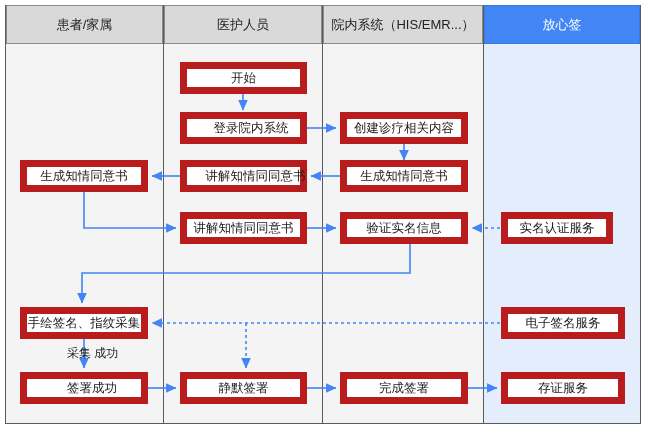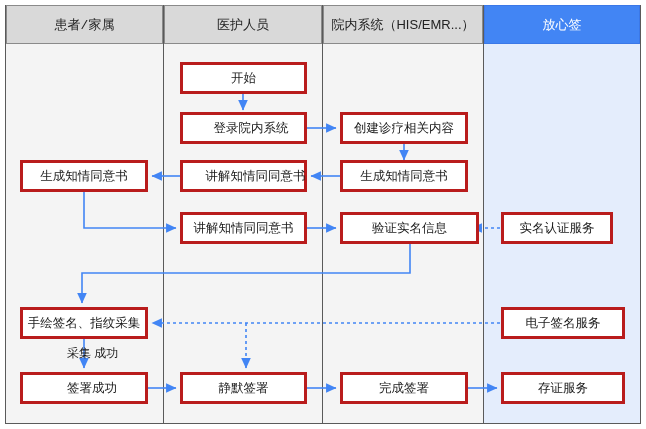--- a/index.html
+++ b/index.html
@@ -27,21 +27,21 @@
 
   .divider{position:absolute;width:1px;background:#5a5a5a;top:5px;height:419px;}
   .frame-top{position:absolute;left:5px;top:43px;width:636px;height:1px;background:#5a5a5a;}
   .frame-left{position:absolute;left:5px;top:5px;width:1px;height:419px;background:#5a5a5a;}
   .frame-right{position:absolute;left:640px;top:5px;width:1px;height:419px;background:#5a5a5a;}
   .frame-bottom{position:absolute;left:5px;top:423px;width:636px;height:1px;background:#5a5a5a;}
 
   
   .node{
     position:absolute;box-sizing:border-box;
-    background:#ffffff;border:3px solid #b91c1c;
+    background:#ffffff;border:7px solid #b91c1c;
     display:flex;align-items:center;justify-content:center;
     font-size:12.5px;color:#1a1a1a;white-space:nowrap;
     height:32px;
   }
 
   
   svg#wires{position:absolute;left:0;top:0;width:646px;height:429px;pointer-events:none;}
 
   .edge-label{
     position:absolute;font-size:12px;color:#1a1a1a;
@@ -59,21 +59,21 @@
   <div class="lane blue" style="left:484px;width:156px;"></div>
 
   <div class="frame-left"></div>
   <div class="frame-right"></div>
   <div class="frame-top"></div>
   <div class="frame-bottom"></div>
   <div class="divider" style="left:163px;"></div>
   <div class="divider" style="left:322px;"></div>
   <div class="divider" style="left:483px;"></div>
 
-  <div class="lane-header" style="left:6px;width:157px;font-family:Liberation Mono, monospace;">患者/家属</div>
+  <div class="lane-header" style="left:6px;width:157px;">患者/家属</div>
   <div class="lane-header" style="left:164px;width:158px;">医护人员</div>
   <div class="lane-header" style="left:323px;width:160px;">院内系统（HIS/EMR...）</div>
   <div class="lane-header accent" style="left:484px;width:156px;">放心签</div>
 
   <svg id="wires" xmlns="http://www.w3.org/2000/svg">
     <defs>
       <marker id="ah" markerWidth="7" markerHeight="7" refX="6.2" refY="3" orient="auto">
         <path d="M0,0 L6.5,3 L0,6 z" fill="#4285f4"></path>
       </marker>
       <marker id="ahd" markerWidth="7" markerHeight="7" refX="6.2" refY="3" orient="auto">
@@ -123,21 +123,21 @@
   <div class="node" style="left:340px;top:112px;width:128px;">创建诊疗相关内容</div>
 
   <div class="node" style="left:20px;top:160px;width:128px;">生成知情同意书</div>
 
   <div class="node" style="left:180px;top:160px;width:127px;padding-left:24px;">讲解知情同同意书</div>
 
   <div class="node" style="left:340px;top:160px;width:128px;">生成知情同意书</div>
 
   <div class="node" style="left:180px;top:212px;width:127px;">讲解知情同同意书</div>
 
-  <div class="node" style="left:340px;top:212px;width:139px;">验证实名信息</div>
+  <div class="node" style="left:340px;top:212px;width:128px;">验证实名信息</div>
 
   <div class="node" style="left:501px;top:212px;width:112px;">实名认证服务</div>
 
   <div class="node" style="left:20px;top:307px;width:128px;">手绘签名、指纹采集</div>
 
   <div class="node" style="left:501px;top:307px;width:124px;">电子签名服务</div>
 
   <div class="node" style="left:20px;top:372px;width:128px;padding-left:16px;">签署成功</div>
 
   <div class="node" style="left:180px;top:372px;width:127px;">静默签署</div>

